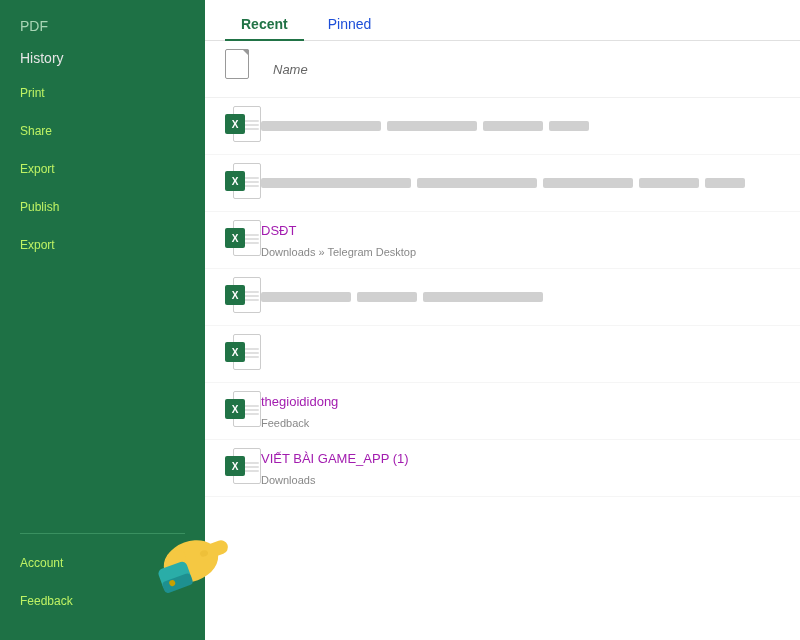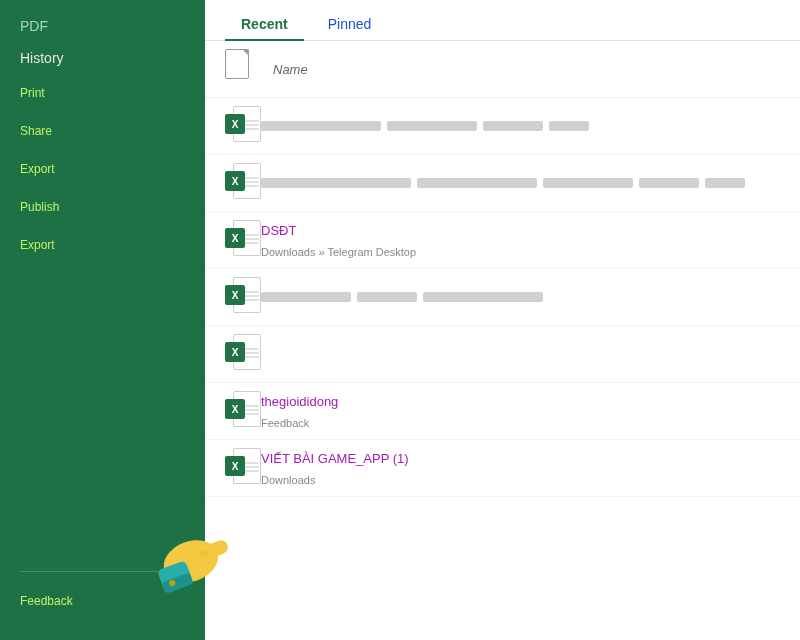--- a/index.html
+++ b/index.html
@@ -291,20 +291,23 @@
     </div>
     <div class="sidebar-item">
       <span>Export</span>
     </div>
   </div>
 
   <hr class="sidebar-divider">
 
   <div class="sidebar-bottom">
     <div class="sidebar-item">
+      <span>Account</span>
+    </div>
+    <div class="sidebar-item">
       <span>Feedback</span>
     </div>
   </div>
 </div>
 
 <div class="hand-pointer">
   <svg viewBox="0 0 90 75" width="90" height="75" xmlns="http://www.w3.org/2000/svg">
 
     <g transform="rotate(-20, 45, 37)">
 

